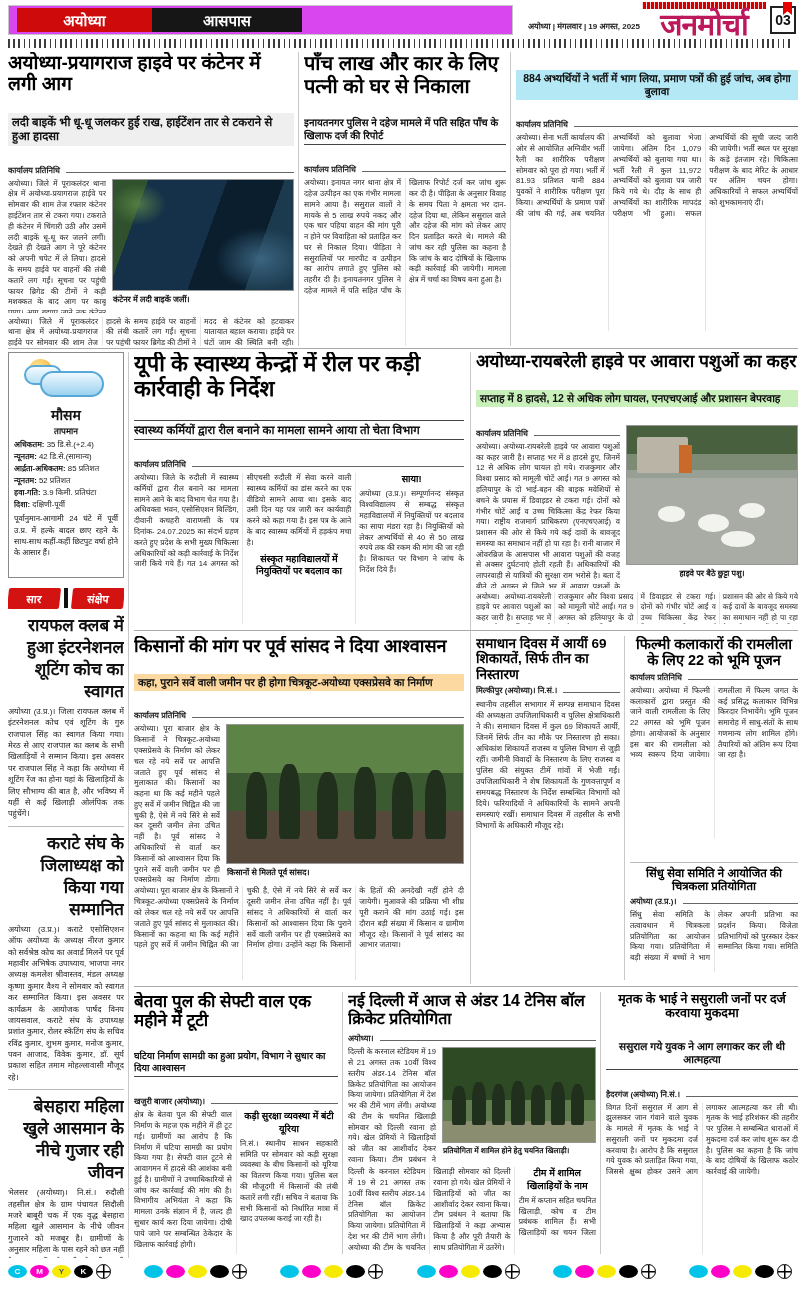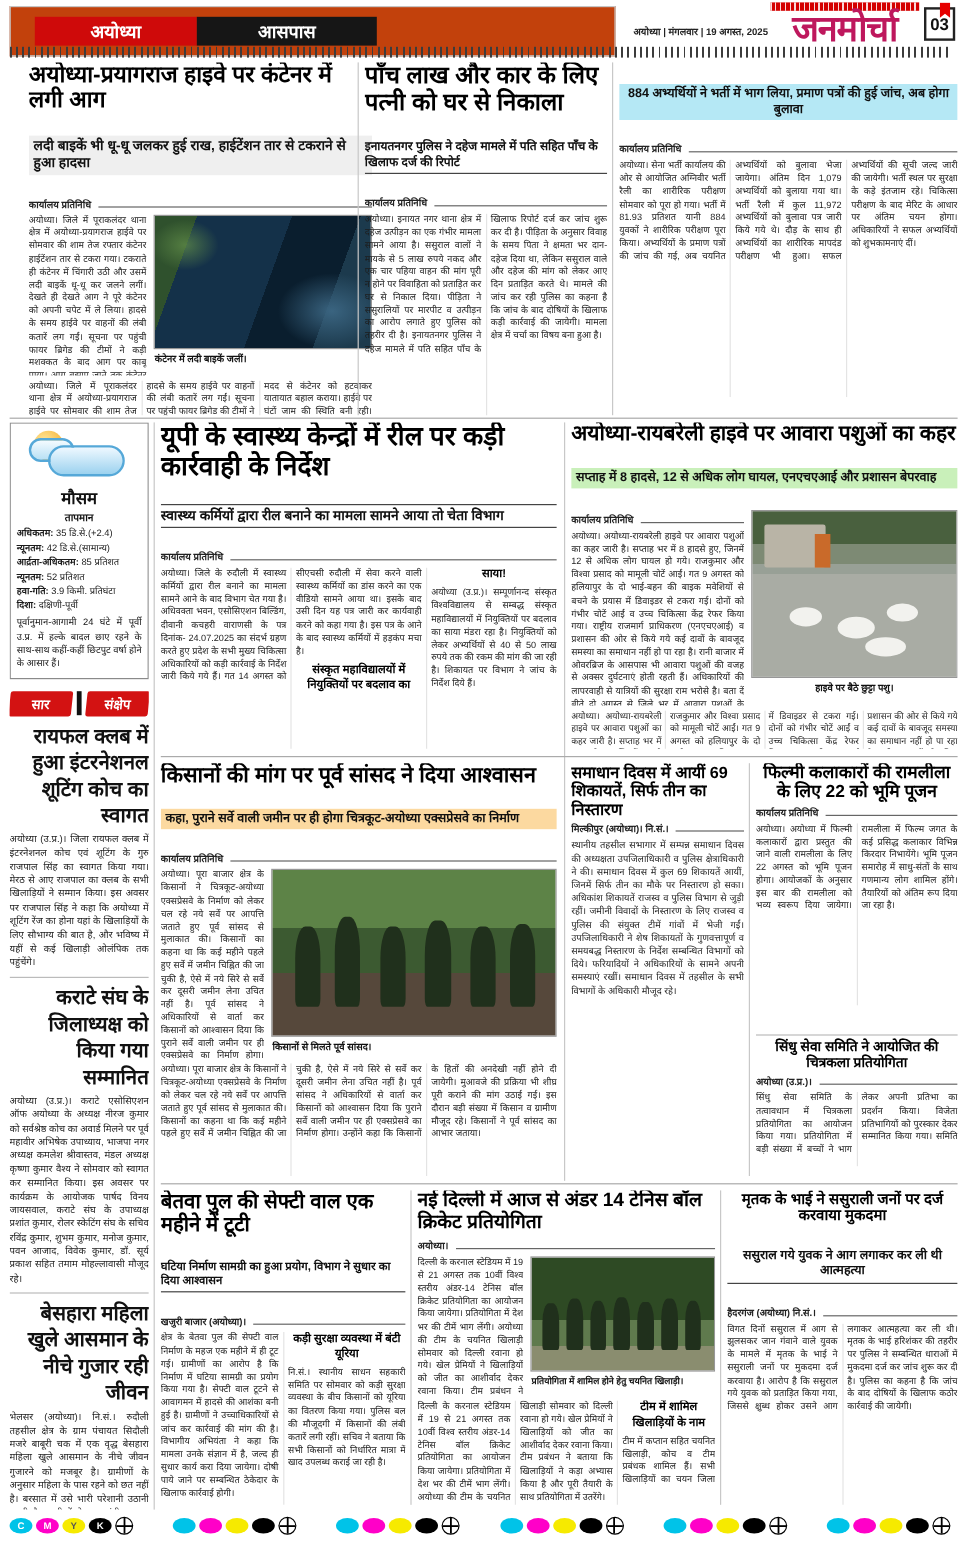--- a/index.html
+++ b/index.html
@@ -1,21 +1,21 @@
 <!DOCTYPE html>
 <html><head>
 <meta charset="utf-8">
 <style>
 *{margin:0;padding:0;box-sizing:border-box}
 html,body{width:800px;height:1295px}
 body{position:relative;background:#fff;font-family:"Liberation Sans","DejaVu Sans",sans-serif;color:#111;overflow:hidden}
 .vrule{position:absolute;width:1px;background:#c8c8c8}
 .hrule{position:absolute;height:1px;background:#aaa}
 
-.tabbar{position:absolute;left:8px;top:5px;width:505px;height:30px;border:1px solid #c5c5c5;background:#c2410c;display:flex;align-items:center;padding:20px}
+.tabbar{position:absolute;left:8px;top:5px;width:505px;height:30px;border:1px solid #c5c5c5;background:#d946ef;display:flex;align-items:center;padding:8px}
 .tab{height:24px;display:flex;align-items:center;justify-content:center;font-weight:bold;color:#fff;font-size:15px}
 .tab.red{background:#cf0a0a;width:135px}
 .tab.blk{background:#161616;width:150px}
 .dateline{position:absolute;right:160px;top:20px;font-size:8px;font-weight:bold;color:#222}
 .masthead{position:absolute;right:34px;top:2px;width:124px;text-align:center}
 .mast-tag{height:7px;background:#d40000;background-image:repeating-linear-gradient(90deg,rgba(255,255,255,.85) 0 1px,transparent 1px 4px);margin-bottom:1px}
 .mast-name{font-size:30px;font-weight:800;letter-spacing:-1px;line-height:1;color:#be185d}
 .pagebox{position:absolute;right:4px;top:6px;width:26px;height:28px;border:2px solid #222;background:#fff;display:flex;align-items:center;justify-content:center;font-size:14px;font-weight:bold}
 .ribbon{position:absolute;top:-6px;right:2px;width:9px;height:13px;background:#e60000;clip-path:polygon(0 0,100% 0,100% 100%,50% 72%,0 100%)}
 .filmstrip{position:absolute;left:8px;top:39px;width:784px;height:9px;background:repeating-linear-gradient(90deg,#3c3c3c 0 1.6px,transparent 1.6px 5.2px)}
@@ -40,21 +40,21 @@
 .photo-fire{background:radial-gradient(40px 30px at 14% 22%,rgba(96,140,72,.75),transparent 70%),radial-gradient(60px 42px at 82% 72%,#3a6480,transparent 75%),linear-gradient(110deg,#2f512d 0 16%,#143149 16% 52%,#0a1e2e 52% 78%,#1c3a4d 78%)}
 .photo-cattle{background:linear-gradient(180deg,#49603e 0 20%,#7d8a74 20% 32%,#98a096 32% 38%,#a9aca4 38% 100%)}
 .photo-group{background:linear-gradient(180deg,#5d8347 0 35%,#3c5a31 35% 62%,#56483b 62% 100%)}
 .photo-team{background:linear-gradient(180deg,#2e4a24 0 55%,#5f7a4d 55% 78%,#8a8d6f 78% 100%)}
 .blob{position:absolute;background:#f2f2ee;border-radius:50%}
 .truck{position:absolute;left:6%;top:8%;width:30%;height:26%;background:#b9b4a6;border-radius:2px}
 .truck:before{content:"";position:absolute;right:-8%;top:22%;width:26%;height:78%;background:#c96a2a}
 .fig-person{position:absolute;bottom:18%;width:9%;height:48%;background:#20301c;border-radius:40% 40% 10% 10%}
 
 .sidebar{position:absolute;left:8px;top:352px;width:116px;height:906px;overflow:hidden}
-.weather{border:1px solid #8a8a8a;padding:4px 5px 6px;background:#fff}
+.weather{border:1px solid #8a8a8a;padding:4px 5px 18px;background:#fff}
 .wicon{position:relative;height:46px}
 .sun{position:absolute;left:14px;top:2px;width:25px;height:25px;border-radius:50%;background:radial-gradient(circle at 35% 35%,#ffe79a,#f2a41c)}
 .cloud1{position:absolute;left:26px;top:14px;width:64px;height:26px;background:linear-gradient(#eef8ff,#9cd2ef);border:2px solid #55a8d8;border-radius:16px}
 .cloud2{position:absolute;left:10px;top:8px;width:38px;height:20px;background:linear-gradient(#f4fbff,#b8e0f4);border:2px solid #55a8d8;border-radius:12px}
 .wtitle{text-align:center;font-size:14px;font-weight:bold;margin-top:2px}
 .wsub{text-align:center;font-size:8.5px;font-weight:bold;margin:1px 0 3px}
 .wrow{font-size:7.8px;line-height:1.55;color:#1a1a1a}
 .wrow b{font-weight:bold}
 .wforecast{font-size:7.8px;line-height:1.45;text-align:justify;margin-top:2px}
 .brief-hdr{display:flex;align-items:center;gap:4px;margin:10px 0 6px}
@@ -87,21 +87,21 @@
 <div class="masthead">
   <div class="mast-tag"></div>
   <div class="mast-name">जनमोर्चा</div>
 </div>
 <div class="pagebox">
   <div class="ribbon"></div>
   <span>03</span>
 </div>
 <div class="filmstrip"></div>
 
-<div class="article" style="left:24px;top:52px;width:286px;height:294px">
+<div class="article" style="left:8px;top:52px;width:286px;height:294px">
   <h1 class="title" style="font-size:19px">अयोध्या-प्रयागराज हाइवे पर कंटेनर में लगी आग</h1>
   <div class="kicker k-gray">लदी बाइकें भी धू-धू जलकर हुई राख, हाईटेंशन तार से टकराने से हुआ हादसा</div>
   <div class="byline">
       <span>कार्यालय प्रतिनिधि</span>
     </div>
   <div class="row">
     <div class="body" style="width:98px;height:134px">अयोध्या। जिले में पूराकलंदर थाना क्षेत्र में अयोध्या-प्रयागराज हाईवे पर सोमवार की शाम तेज रफ्तार कंटेनर हाईटेंशन तार से टकरा गया। टकराते ही कंटेनर में चिंगारी उठी और उसमें लदी बाइकें धू-धू कर जलने लगीं। देखते ही देखते आग ने पूरे कंटेनर को अपनी चपेट में ले लिया। हादसे के समय हाईवे पर वाहनों की लंबी कतारें लग गईं। सूचना पर पहुंची फायर ब्रिगेड की टीमों ने कड़ी मशक्कत के बाद आग पर काबू पाया। आग बुझाए जाने तक कंटेनर में लदी दर्जनों बाइकें जलकर राख हो चुकी थीं। चालक व परिचालक ने कूदकर अपनी जान बचाई। पुलिस ने क्रेन की मदद से कंटेनर को हटवाकर यातायात बहाल कराया। हाईवे पर घंटों जाम की स्थिति बनी रही। ग्रामीणों की भीड़ मौके पर जुटी रही। प्रशासन ने हाईटेंशन लाइनों की ऊंचाई ठीक कराने तथा हादसे के कारणों की जांच के निर्देश दिये हैं।</div>
     <div style="flex:1">
       <figure class="photo-fire" style="height:112px"></figure>
       <div class="caption">कंटेनर में लदी बाइकें जलीं।</div>

